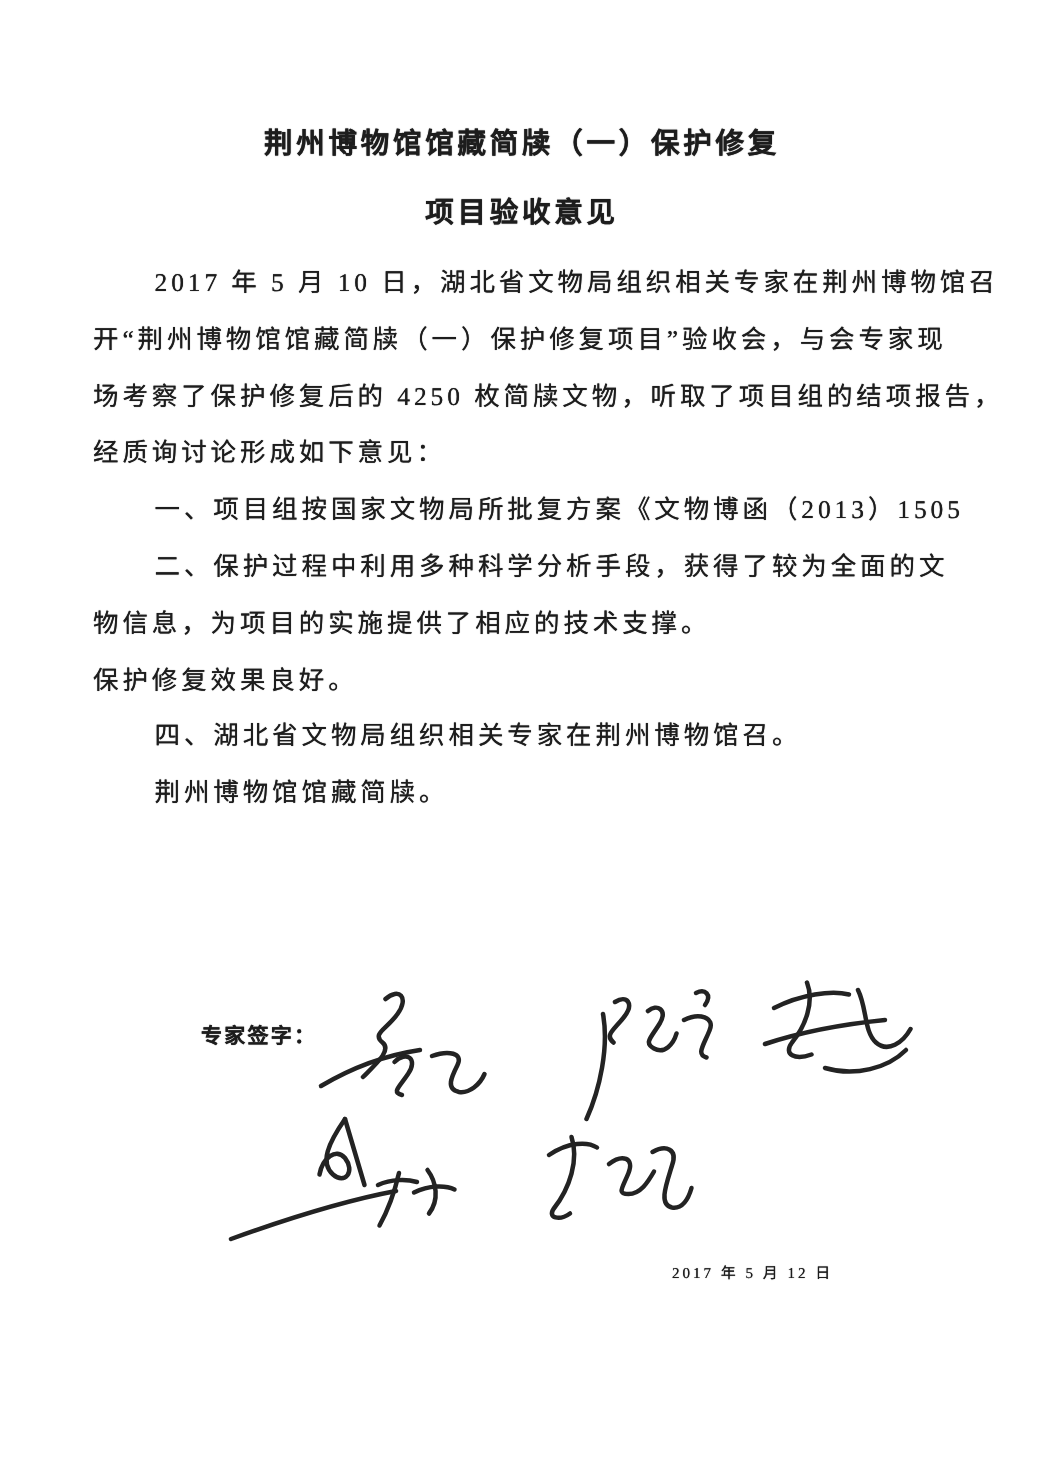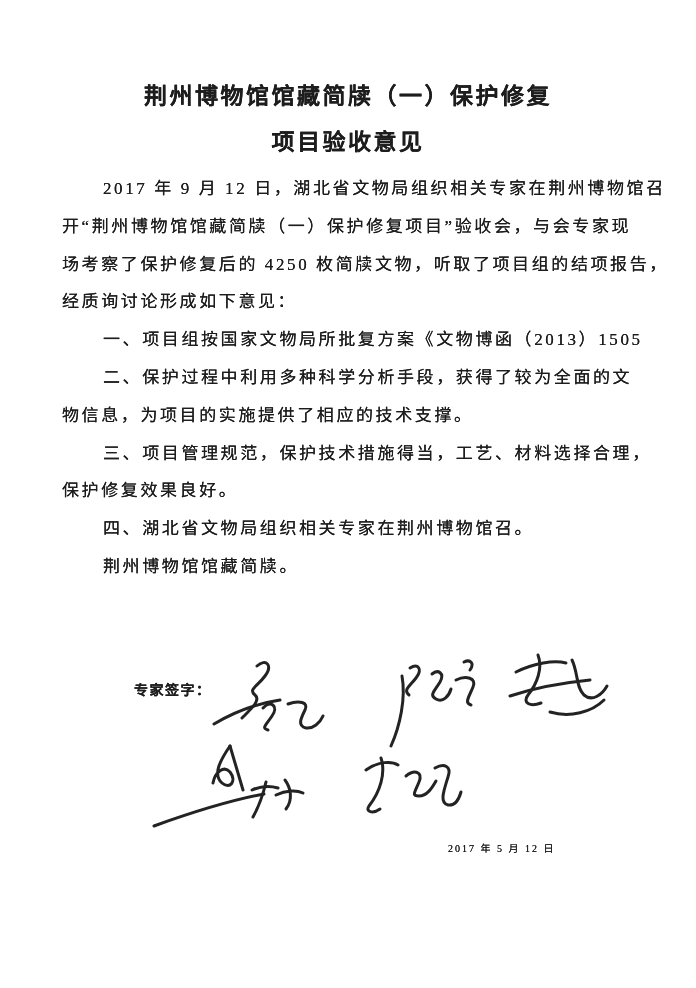--- a/index.html
+++ b/index.html
@@ -11,21 +11,21 @@
     overflow:hidden;
     font-family:"Liberation Serif","DejaVu Serif",serif;
     color:#1d1d1d;
   }
   
   .title-block {
     position:absolute; top:74px; left:0; right:0;
     text-align:center;
   }
   .title-line {
-    font-size:23px; font-weight:bold;
+    font-size:19px; font-weight:bold;
     letter-spacing:2.5px; line-height:46px;
     text-shadow:0 0 .6px currentColor;
   }
   
   .body-block {
     position:absolute; top:170px; left:62px; width:578px;
   }
   .body-line {
     font-size:17px; line-height:37.8px; height:37.8px;
     letter-spacing:2.6px; white-space:nowrap;
@@ -60,28 +60,27 @@
 <body>
 
 <div class="page">
 
   <div class="title-block">
     <div class="title-line">荆州博物馆馆藏简牍（一）保护修复</div>
     <div class="title-line">项目验收意见</div>
   </div>
 
   <div class="body-block">
-    <div class="body-line indent">2017 年 9 月 12 日，湖北省文物局组织相关专家在荆州博物馆召</div>
+    <div class="body-line indent">2017 年 5 月 10 日，湖北省文物局组织相关专家在荆州博物馆召</div>
     <div class="body-line">开“荆州博物馆馆藏简牍（一）保护修复项目”验收会，与会专家现</div>
     <div class="body-line">场考察了保护修复后的 4250 枚简牍文物，听取了项目组的结项报告，</div>
     <div class="body-line">经质询讨论形成如下意见：</div>
     <div class="body-line indent">一、项目组按国家文物局所批复方案《文物博函（2013）1505</div>
     <div class="body-line indent">二、保护过程中利用多种科学分析手段，获得了较为全面的文</div>
     <div class="body-line">物信息，为项目的实施提供了相应的技术支撑。</div>
-    <div class="body-line indent">三、项目管理规范，保护技术措施得当，工艺、材料选择合理，</div>
     <div class="body-line">保护修复效果良好。</div>
     <div class="body-line indent">四、湖北省文物局组织相关专家在荆州博物馆召。</div>
     <div class="body-line indent">荆州博物馆馆藏简牍。</div>
   </div>
 
   <div class="sign-label">专家签字：</div>
 
   <div class="sig sig-1">
     <svg viewBox="0 0 138 96" xmlns="http://www.w3.org/2000/svg">
       <path d="M57,10 C66,2 73,9 65,20 C57,31 48,33 55,39 C61,44 52,52 42,62"></path>

